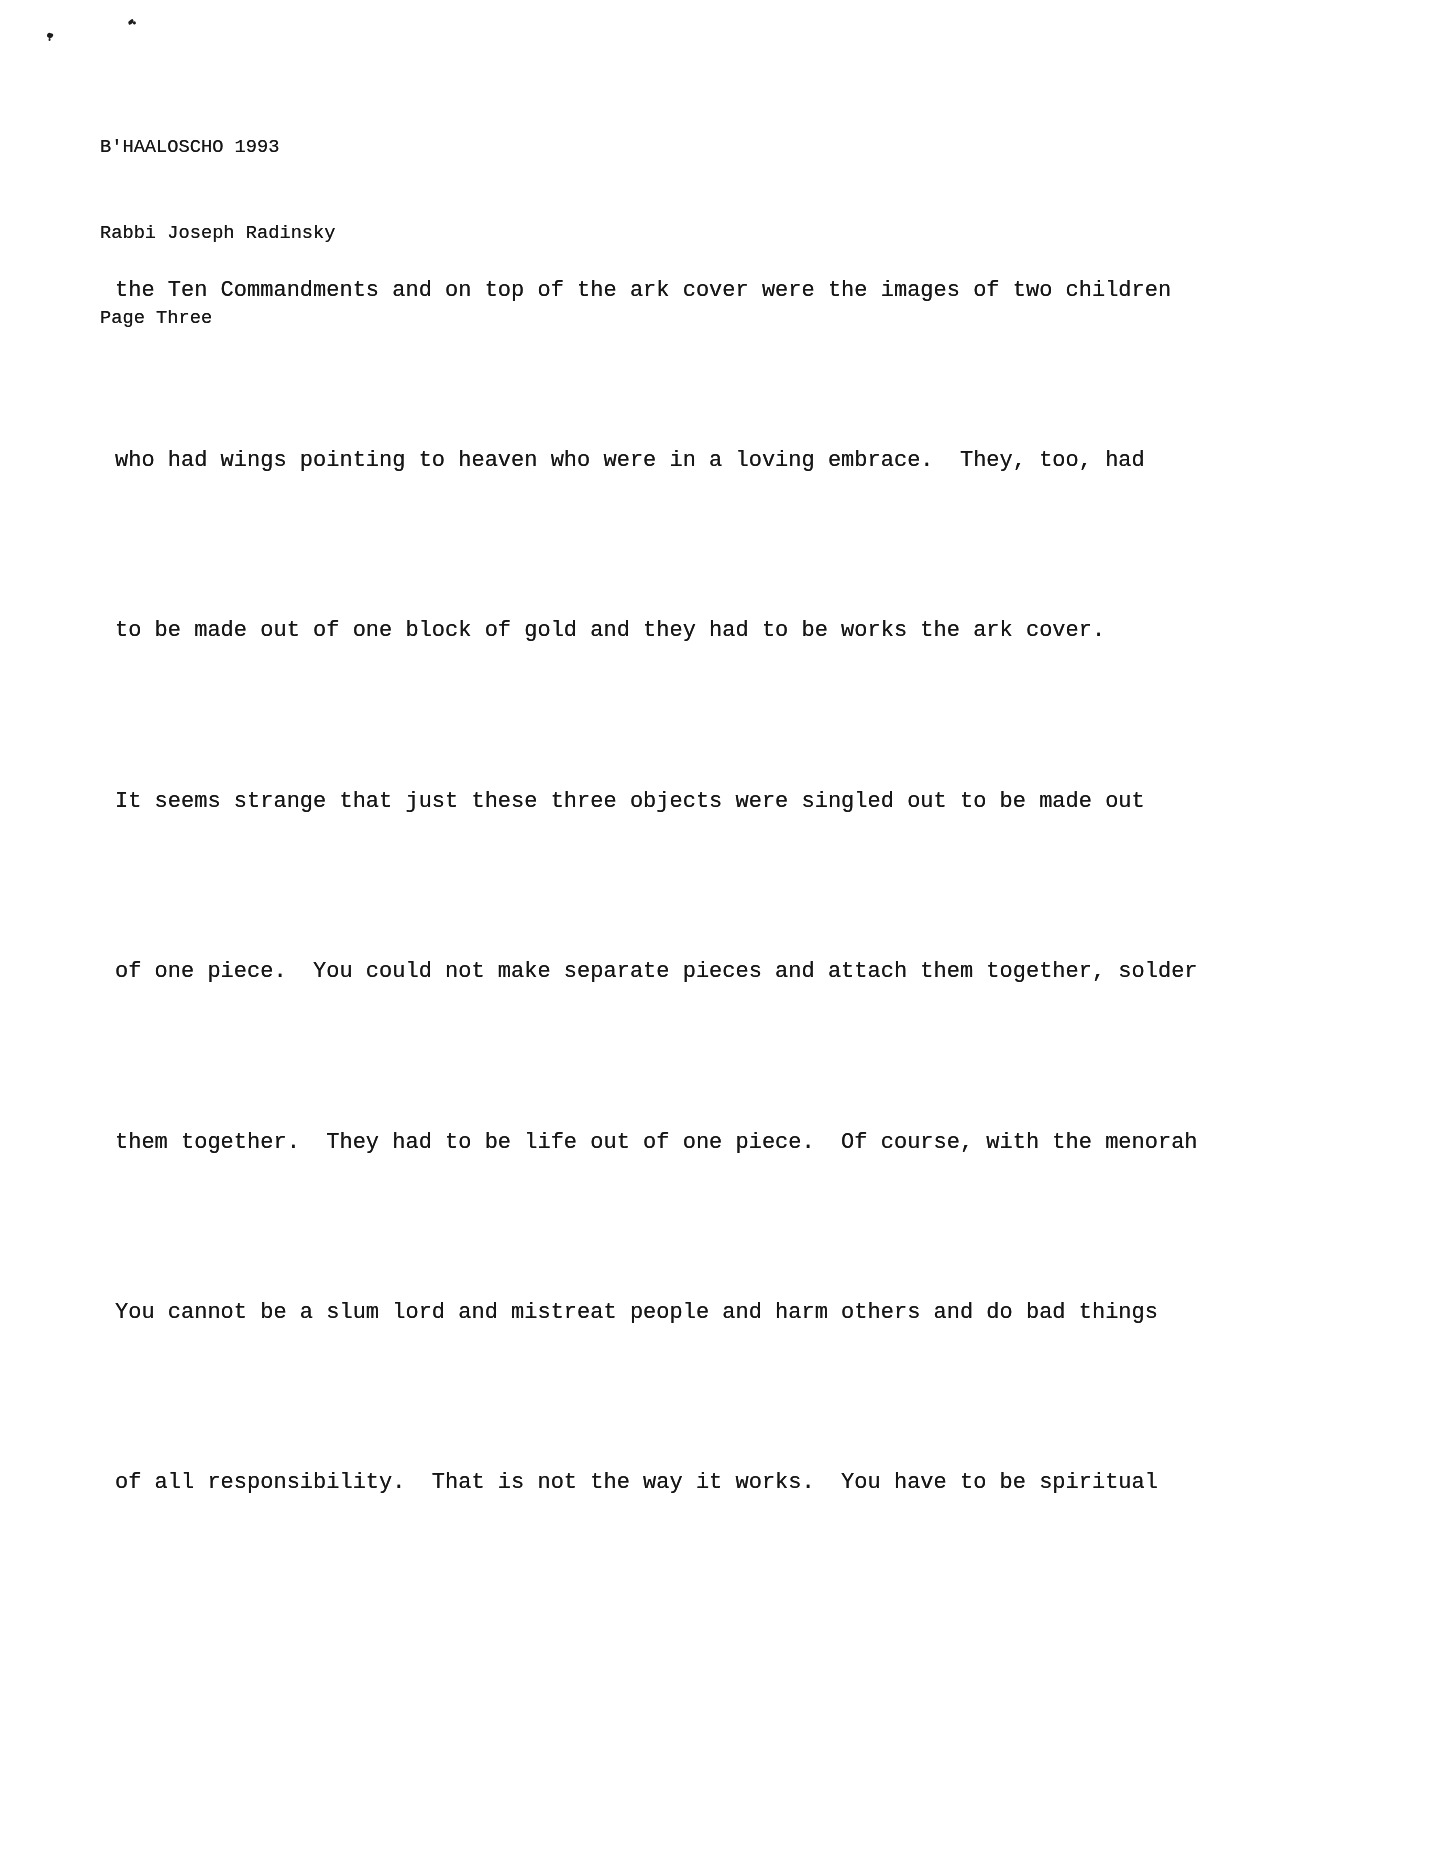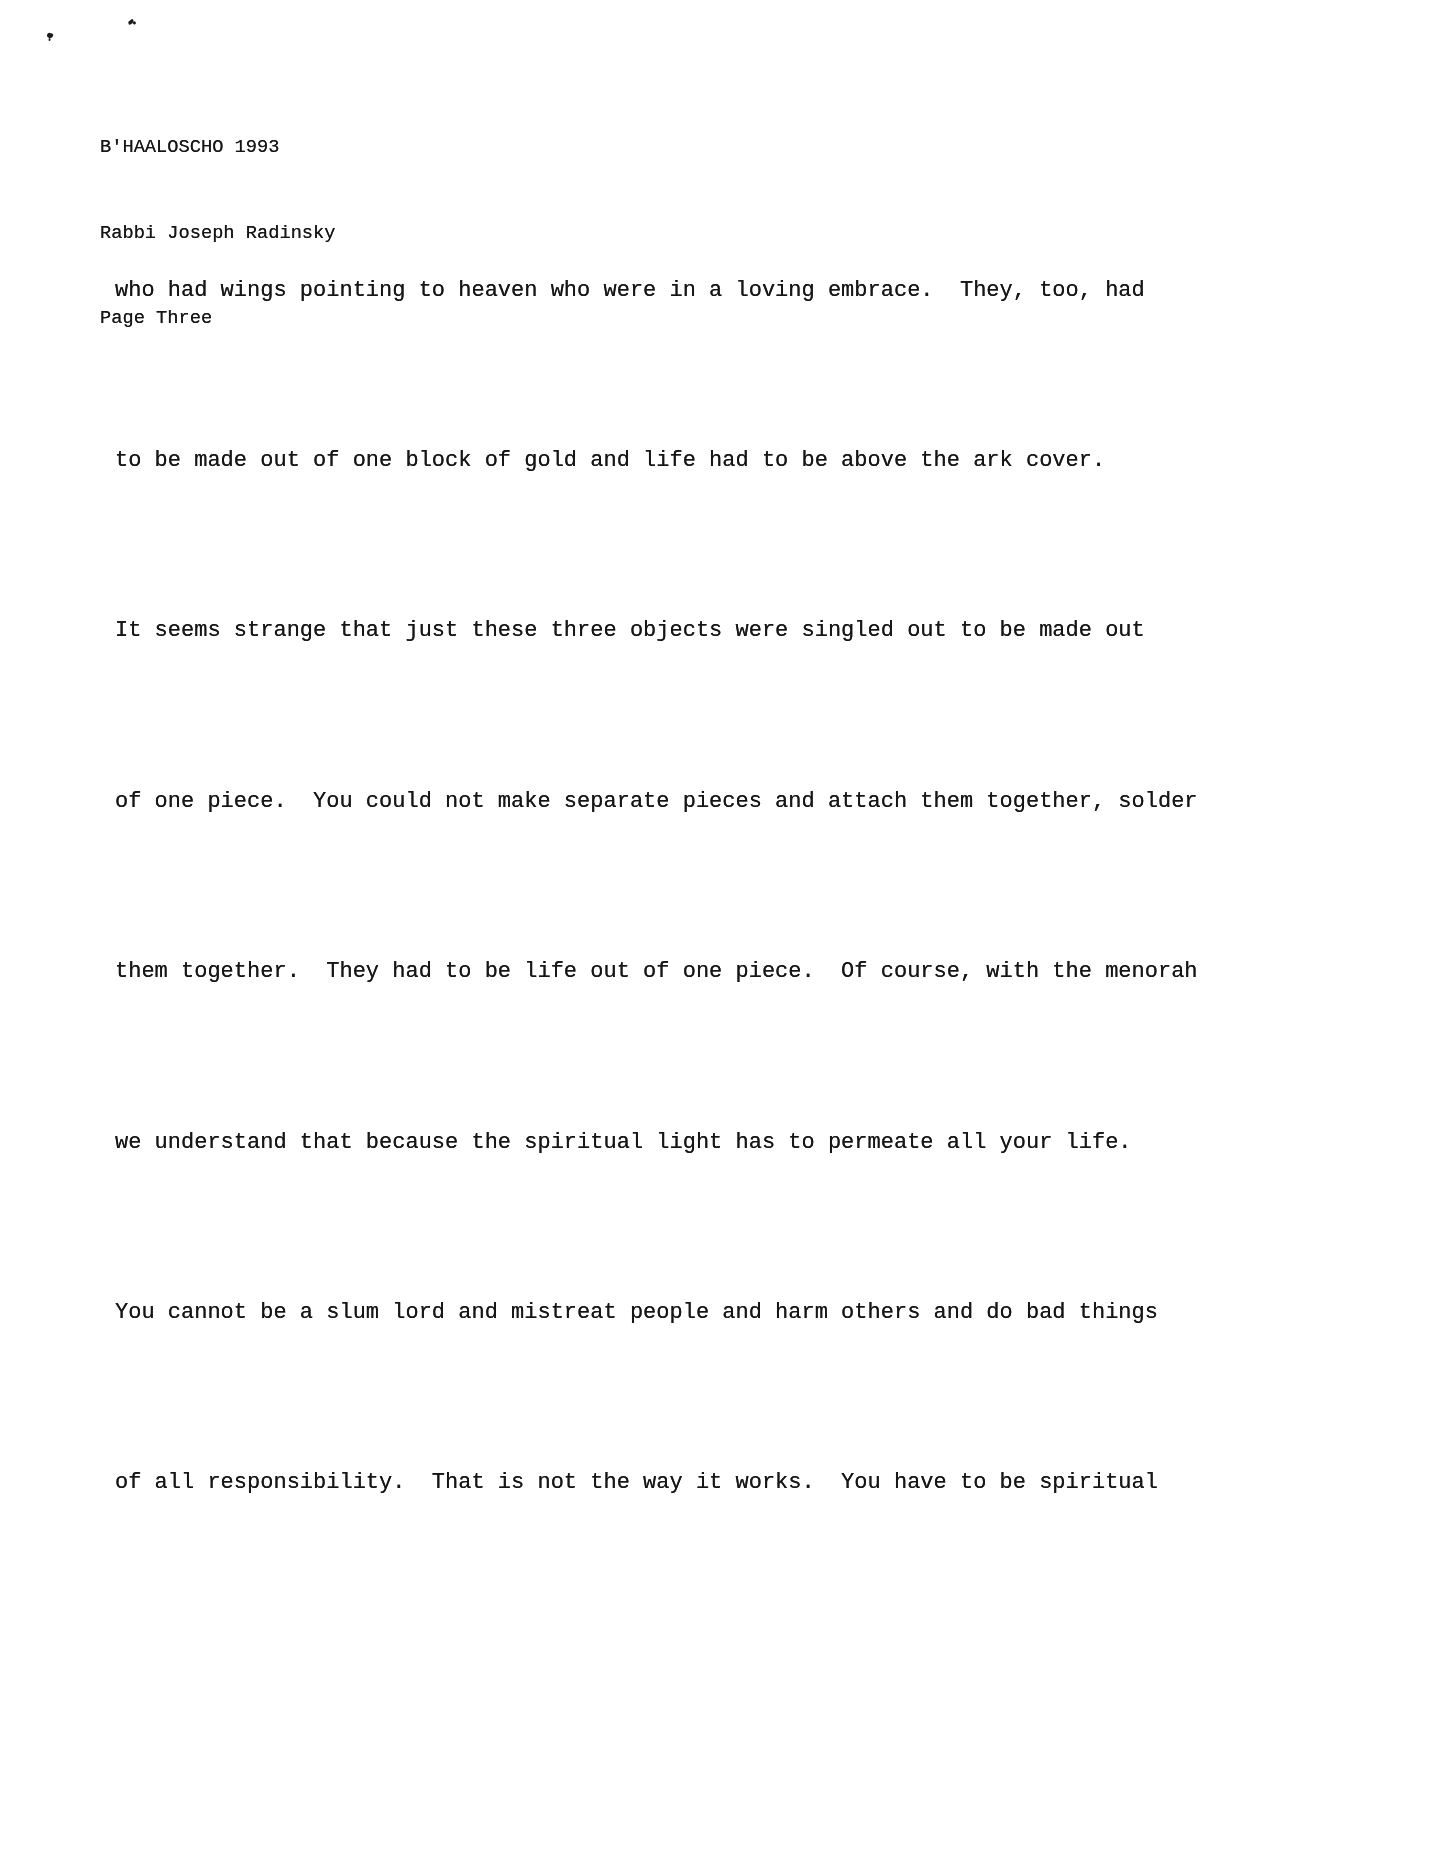--- a/index.html
+++ b/index.html
@@ -89,26 +89,26 @@
   <div class="speck speck-1"></div>
   <div class="speck speck-2"></div>
 
   <div class="header typed">
     <div class="line">B'HAALOSCHO 1993</div>
     <div class="line">Rabbi Joseph Radinsky</div>
     <div class="line">Page Three</div>
   </div>
 
   <div class="body-text typed">
+    <div class="line">the Ten Commandments and on top of the ark cover were the images of two children</div>
     <div class="line">who had wings pointing to heaven who were in a loving embrace.  They, too, had</div>
-    <div class="line">to be made out of one block of gold and life had to be above the ark cover.</div>
+    <div class="line">to be made out of one block of gold and they had to be works the ark cover.</div>
     <div class="line">It seems strange that just these three objects were singled out to be made out</div>
     <div class="line">of one piece.  You could not make separate pieces and attach them together, solder</div>
     <div class="line">them together.  They had to be life out of one piece.  Of course, with the menorah</div>
-    <div class="line">we understand that because the spiritual light has to permeate all your life.</div>
     <div class="line">You cannot be a slum lord and mistreat people and harm others and do bad things</div>
     <div class="line">of all responsibility.  That is not the way it works.  You have to be spiritual</div>
     
     
     
     
     
     
     
     

